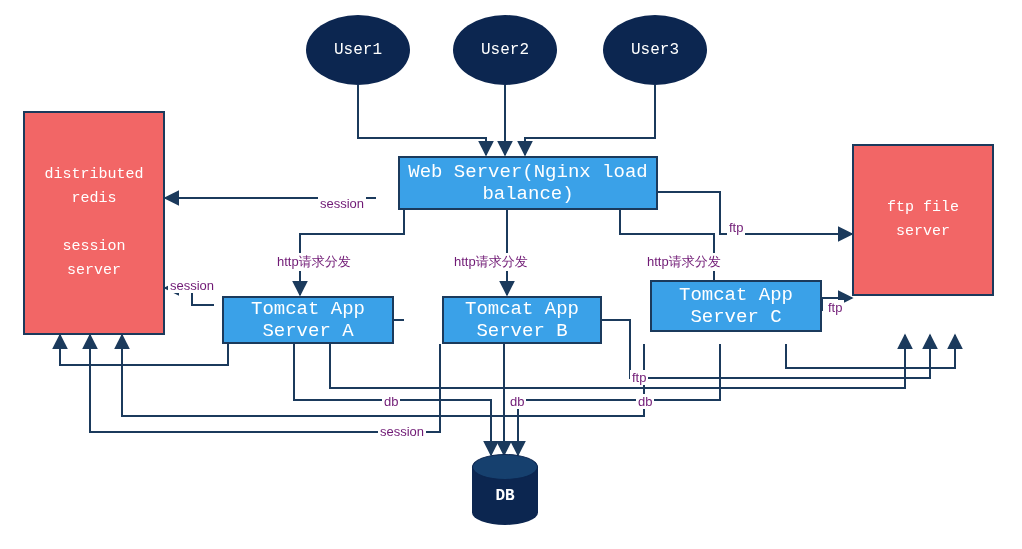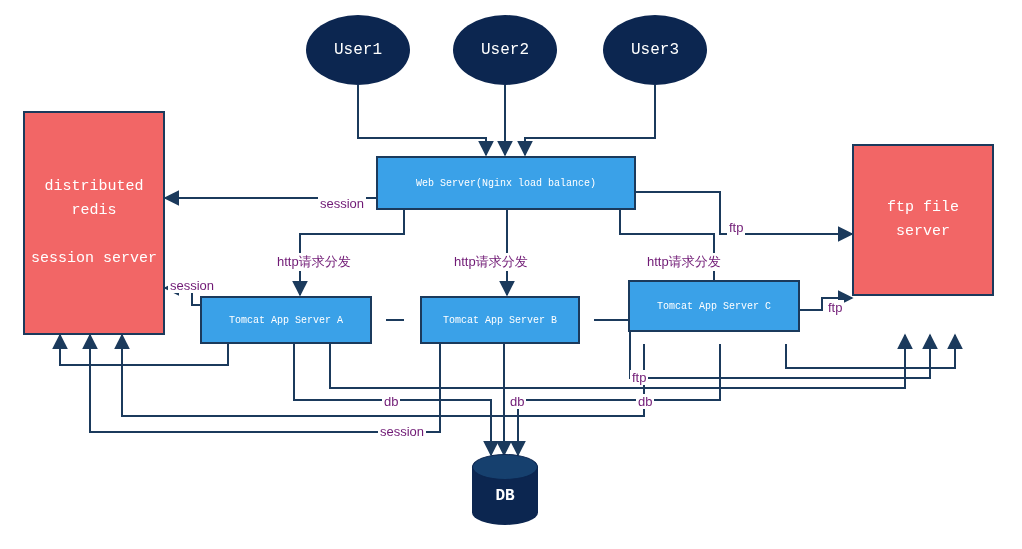--- a/index.html
+++ b/index.html
@@ -6,22 +6,22 @@
     body {
       width: 1022px; height: 549px;
       background: #fff;
       font-family: Arial, "Microsoft YaHei", sans-serif;
       position: relative;
       overflow: hidden;
     }
     svg.canvas { position: absolute; top: 0; left: 0; width: 1022px; height: 549px; }
     .node { position: absolute; display: flex; align-items: center; justify-content: center; text-align: center; font-family: Liberation Mono, monospace; }
     .user-ellipse { background: #0c2650; color: #fff; border-radius: 50%; font-size: 16px; }
-    .redis-box   { background: #f26666; color: #fff; border: 2px solid #1b3a5c; font-size: 15px; padding: 0 2px; line-height: 1.6; }
-    .blue-box    { background: #3aa1e8; color: #fff; border: 2px solid #1b3a5c; font-size: 10px; }
+    .redis-box   { background: #f26666; color: #fff; border: 2px solid #1b3a5c; font-size: 15px; padding: 0 14px; line-height: 1.6; }
+    .blue-box    { background: #3aa1e8; color: #fff; border: 2px solid #1b3a5c; font-size: 19px; margin-left: 22px; }
     .db-cyl      { width: 66px; height: 70px; }
     .db-cyl .cyl {
       position: absolute; inset: 0;
       background: #0c2650;
       border-radius: 50% / 18%;
     }
     .db-cyl .cyl::before {
       content: ''; position: absolute; top: -1px; left: 0; right: 0; height: 24px;
       background: #16406e; border-radius: 50%;
       border: 1px solid #0c2650;

